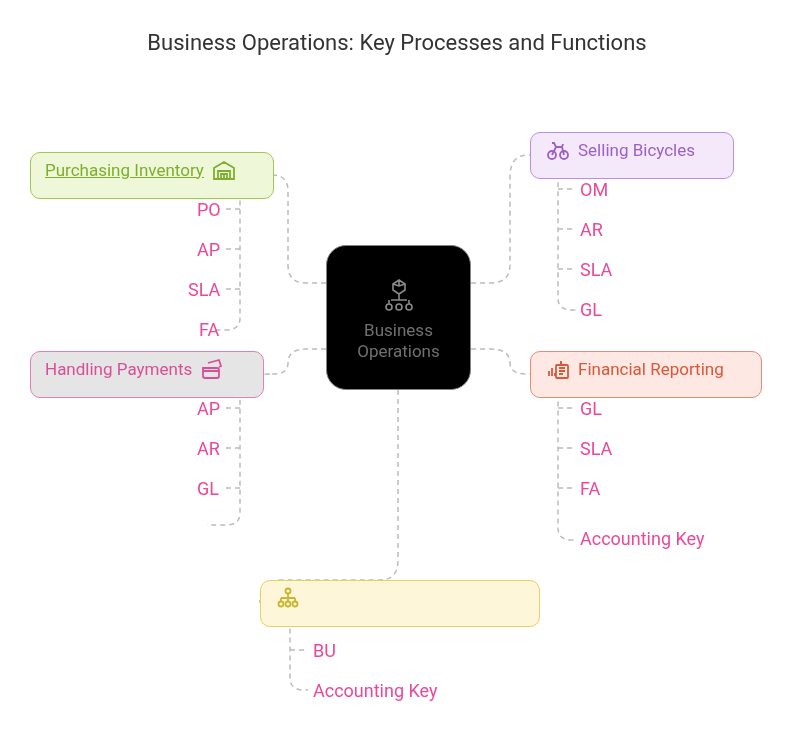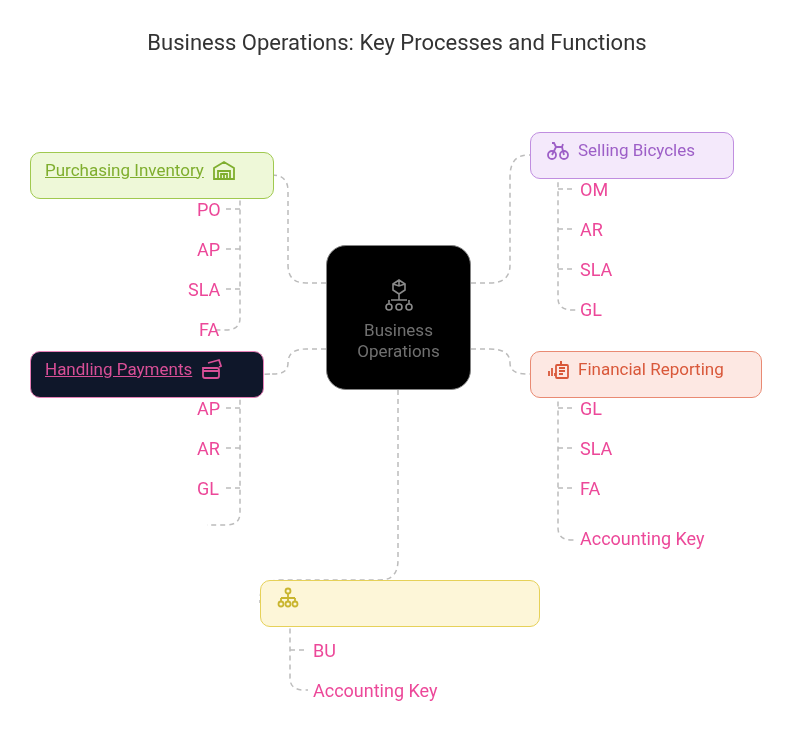--- a/index.html
+++ b/index.html
@@ -29,21 +29,21 @@
   .branch .icon svg { width: 100%; height: 100%; fill: none; stroke-width: 1.8; }
 
   .leaf {
     position: absolute; font-size: 18px; color: #ec4899;
     white-space: nowrap;
   }
 
   
   .c-green  { background:#eef8d8; border-color:#a0c94f; color:#7fae2e; }
   .c-green  .icon svg { stroke:#7fae2e; }
-  .c-pink   { background:#0f172a; border-color:#e67fb6; color:#d94f97;text-decoration:underline; }
+  .c-pink   { background:#e5e5e5; border-color:#e67fb6; color:#d94f97; }
   .c-pink   .icon svg { stroke:#d94f97; }
   .c-purple { background:#f4e9fb; border-color:#c08ee0; color:#9d5fc7; }
   .c-purple .icon svg { stroke:#9d5fc7; }
   .c-red    { background:#fde8e3; border-color:#e98a73; color:#d9583a; }
   .c-red    .icon svg { stroke:#d9583a; }
   .c-yellow { background:#fdf6d8; border-color:#e6d159; color:#c9b52f; }
   .c-yellow .icon svg { stroke:#c9b52f; }
 </style>
 </head>
 <body>

